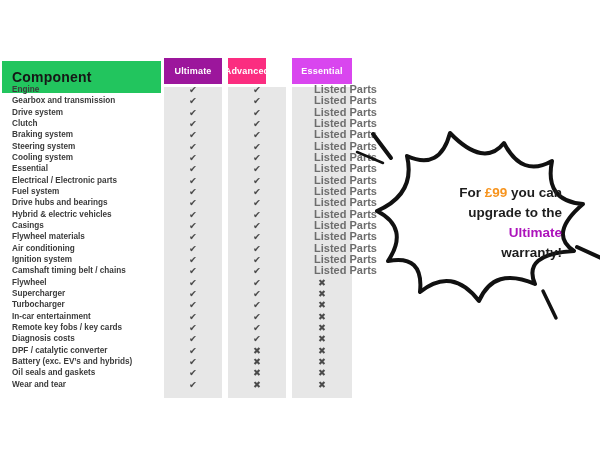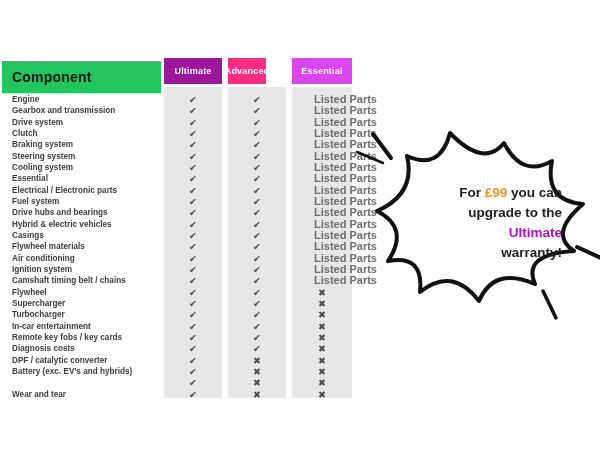--- a/index.html
+++ b/index.html
@@ -25,21 +25,21 @@
   }
   .chip-0{left:164px;width:58px;}
   .chip-1{left:228px;width:38px;}
   .chip-2{left:292px;width:60px;}
 
   .colbg{position:absolute;top:87px;height:311px;background:#e7e7e7;}
   .colbg-0{left:164px;width:58px;}
   .colbg-1{left:228px;width:58px;}
   .colbg-2{left:292px;width:60px;}
 
-  .rows{position:absolute;left:0;top:94px;width:360px;}
+  .rows{position:absolute;left:0;top:84px;width:360px;}
   .row{position:relative;height:11.33px;line-height:11.33px;}
   .row-label{
     position:absolute;left:12px;width:150px;
     font-size:8.2px;font-weight:bold;color:#3b3b3b;white-space:nowrap;
   }
   .cell{position:absolute;text-align:center;white-space:nowrap;}
   .cell-ultimate{left:164px;width:58px;}
   .cell-advanced{left:228px;width:58px;}
   .cell-essential{left:292px;width:60px;}
   .mark{font-family:"DejaVu Sans",sans-serif;font-size:9.5px;color:#4b4b4b;font-weight:bold;}
@@ -240,20 +240,21 @@
     </div>
 
     <div class="row">
       <span class="row-label">Battery (exc. EV’s and hybrids)</span>
       <span class="cell cell-ultimate mark">✔</span>
       <span class="cell cell-advanced mark">✖</span>
       <span class="cell cell-essential mark">✖</span>
     </div>
 
     <div class="row">
+      <span class="row-label">Oil seals and gaskets</span>
       <span class="cell cell-ultimate mark">✔</span>
       <span class="cell cell-advanced mark">✖</span>
       <span class="cell cell-essential mark">✖</span>
     </div>
 
     <div class="row">
       <span class="row-label">Wear and tear</span>
       <span class="cell cell-ultimate mark">✔</span>
       <span class="cell cell-advanced mark">✖</span>
       <span class="cell cell-essential mark">✖</span>

